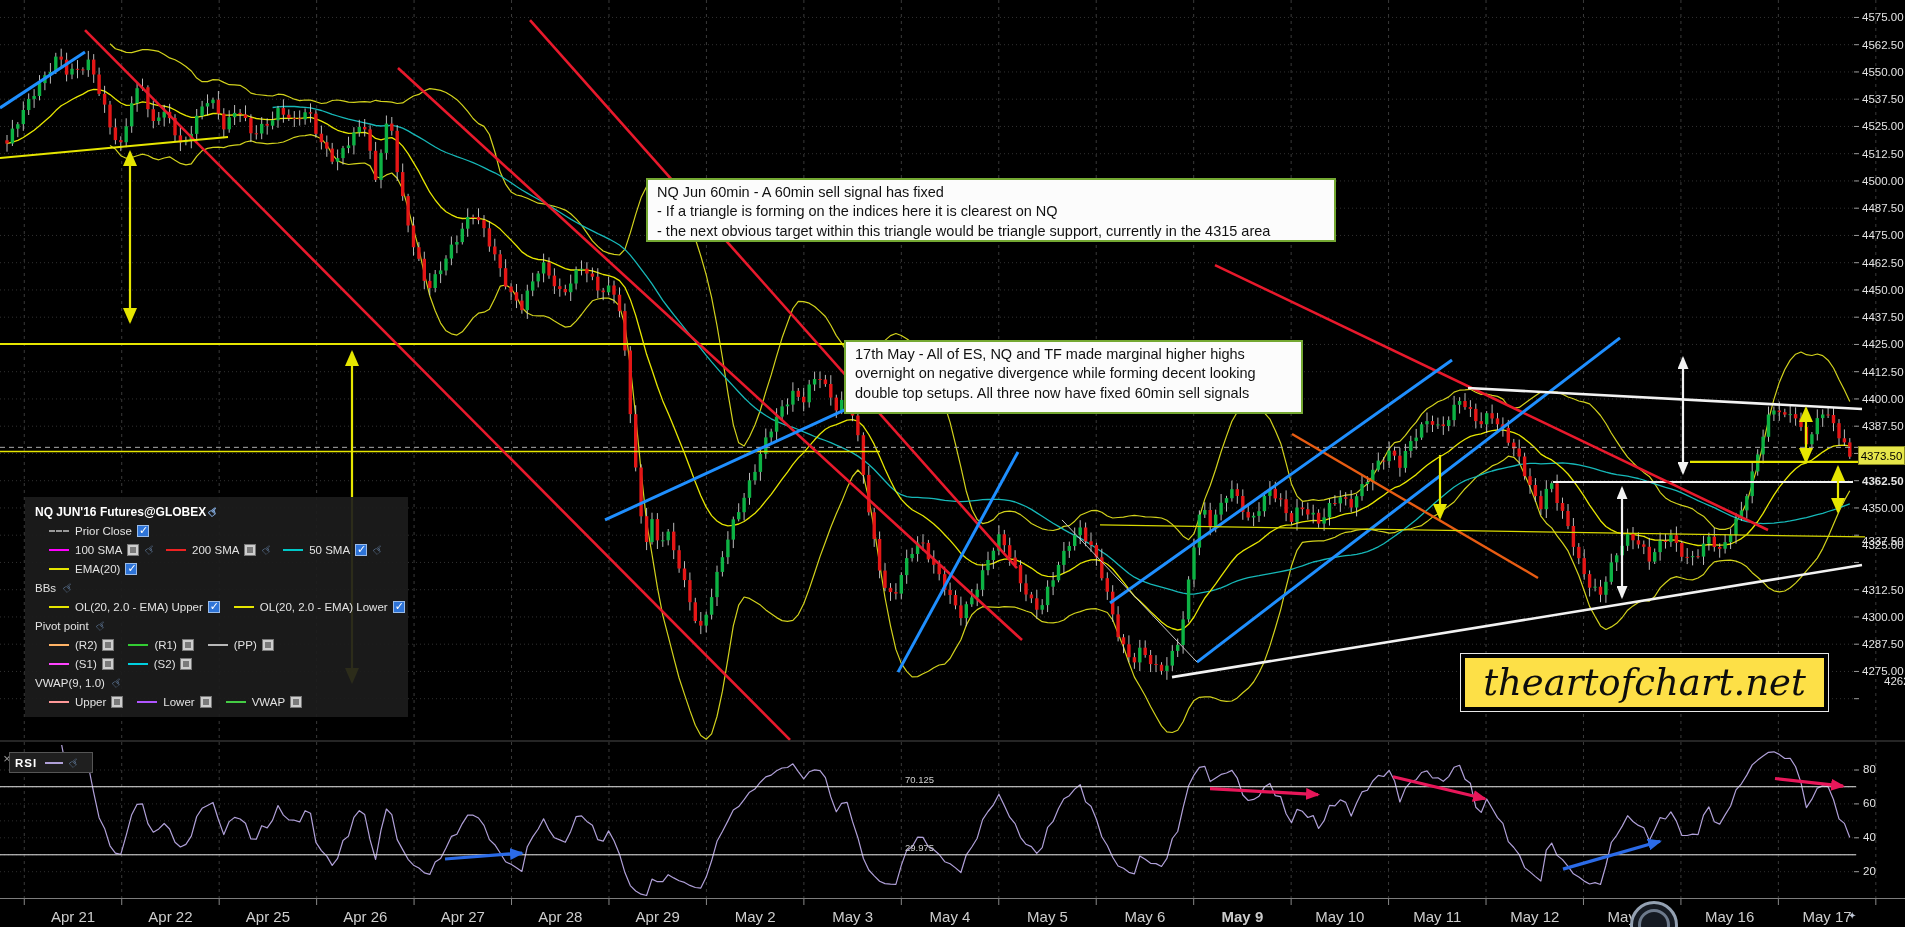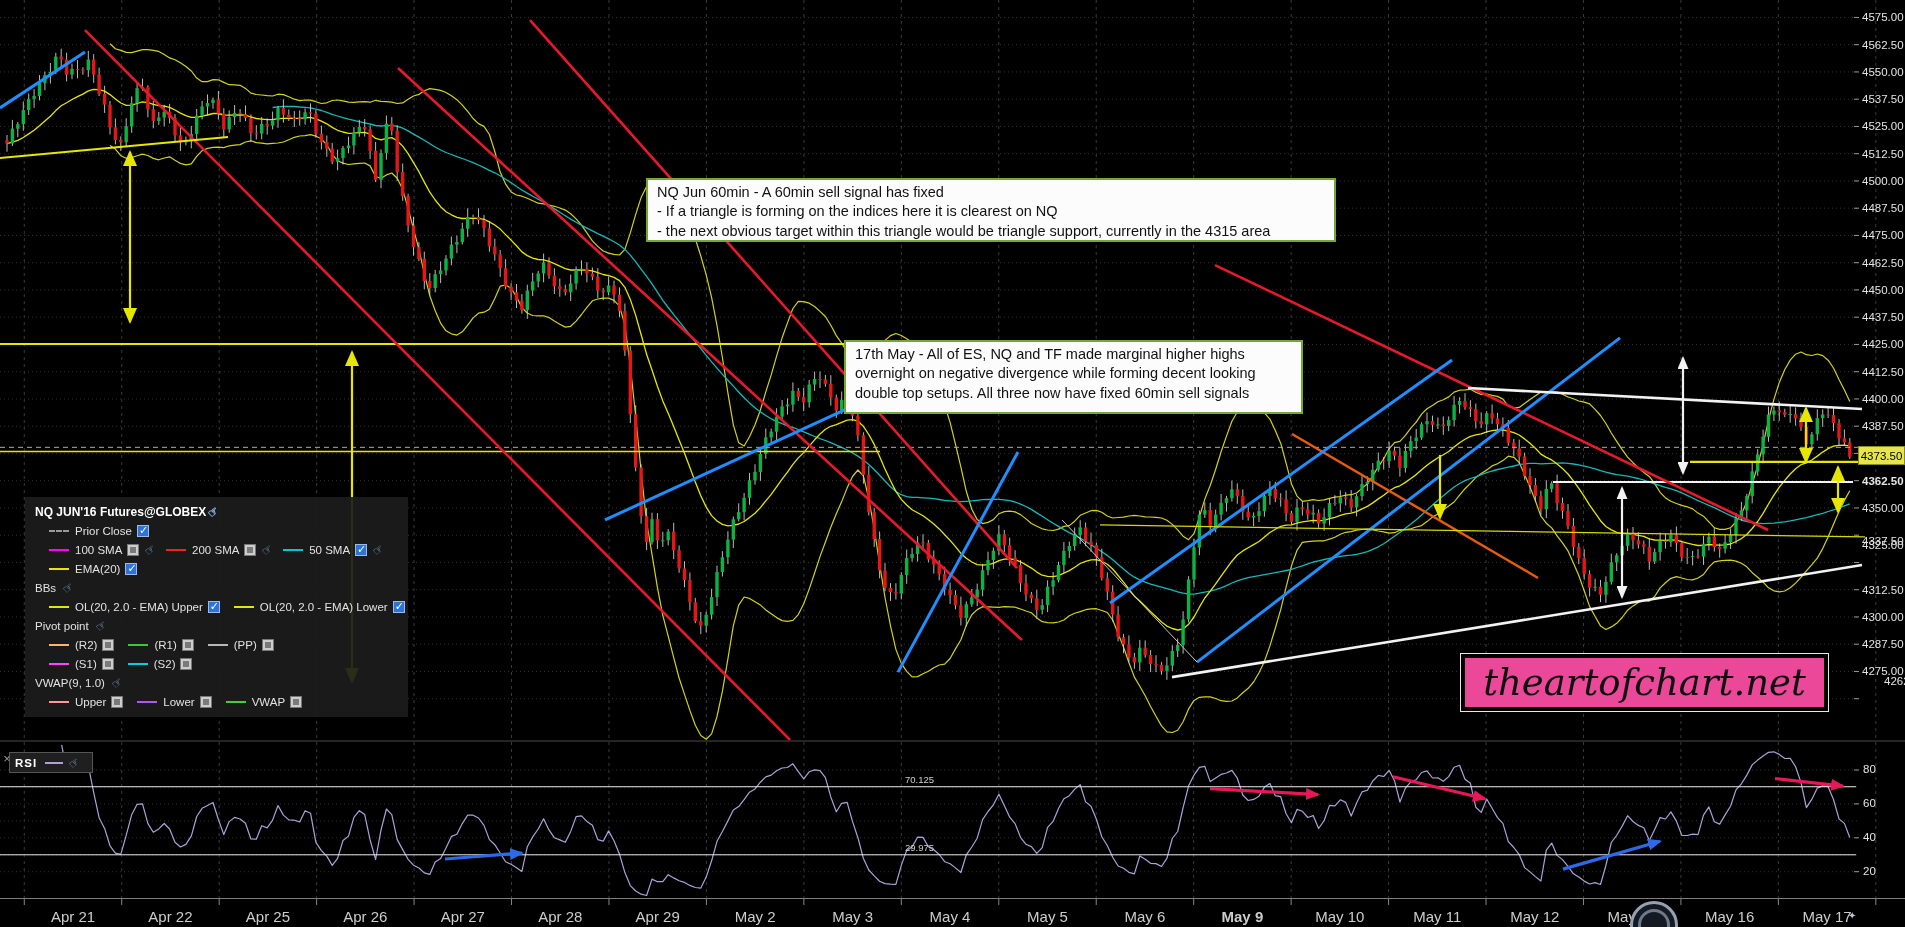--- a/index.html
+++ b/index.html
@@ -32,21 +32,21 @@
   .lg-check.off::after{content:"";position:absolute;left:2px;top:2px;right:2px;bottom:2px;background:#7a7a7a;}
   .pointer{color:#8ab4ea;font-size:12px;margin-left:2px;transform:rotate(-38deg);display:inline-block;}
   
   .note-box{position:absolute;background:#fcfcfc;border:2px solid #74a832;color:#111;
             font-size:14.5px;line-height:1.34;padding:3px 9px;box-sizing:border-box;}
   #note-1{left:646px;top:178px;width:690px;height:64px;}
   #note-2{left:844px;top:340px;width:459px;height:74px;}
   
   #watermark{position:absolute;left:1460px;top:653px;width:369px;height:59px;border:1px solid #e8e8e8;
              background:#000;box-sizing:border-box;padding:4px;}
-  #watermark .inner{width:100%;height:100%;background:#ec4899;display:flex;align-items:center;justify-content:center;}
+  #watermark .inner{width:100%;height:100%;background:#fde047;display:flex;align-items:center;justify-content:center;}
   #watermark .txt{font-family:"DejaVu Serif","Liberation Serif",serif;font-style:italic;font-size:37px;color:#0d0d0d;}
   
   #rsi-box{position:absolute;left:9px;top:752px;width:84px;height:21px;background:#1f1f1f;border:1px solid #555;
            box-sizing:border-box;display:flex;align-items:center;padding:0 5px;}
   #rsi-box .t{color:#fff;font-weight:bold;font-size:11.5px;letter-spacing:1px;margin-right:8px;}
   #rsi-box .s{display:inline-block;width:18px;border-top:2px solid #b0a0d8;margin-right:4px;}
   #panel-close{position:absolute;left:1px;top:753px;color:#999;font-size:13px;width:12px;height:12px;line-height:12px;text-align:center;cursor:default;}
   
   #logo-circle{position:absolute;left:1630px;top:901px;width:48px;height:48px;border-radius:50%;
                border:3px solid #94a1b2;background:#151a22;box-sizing:border-box;display:flex;align-items:center;justify-content:center;}

